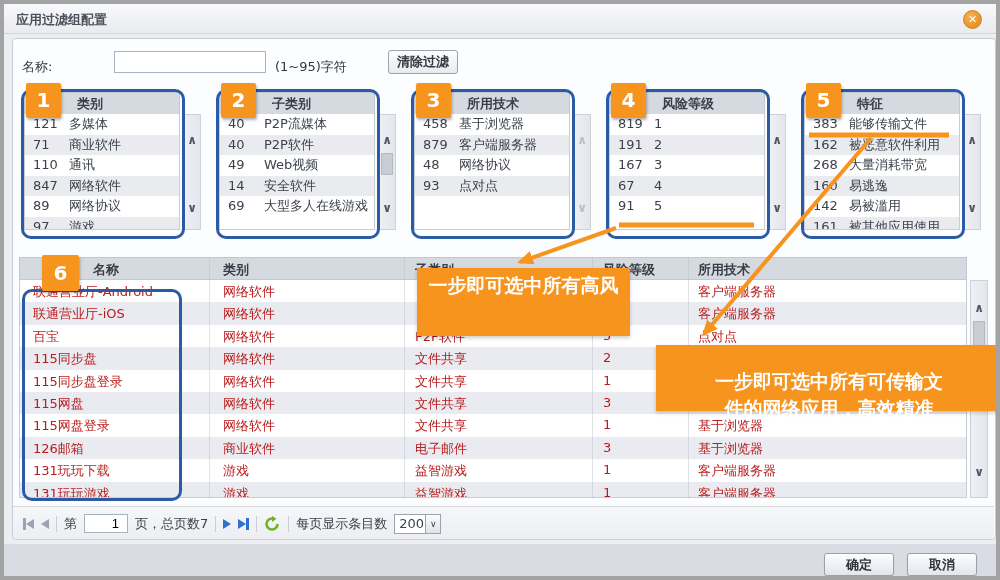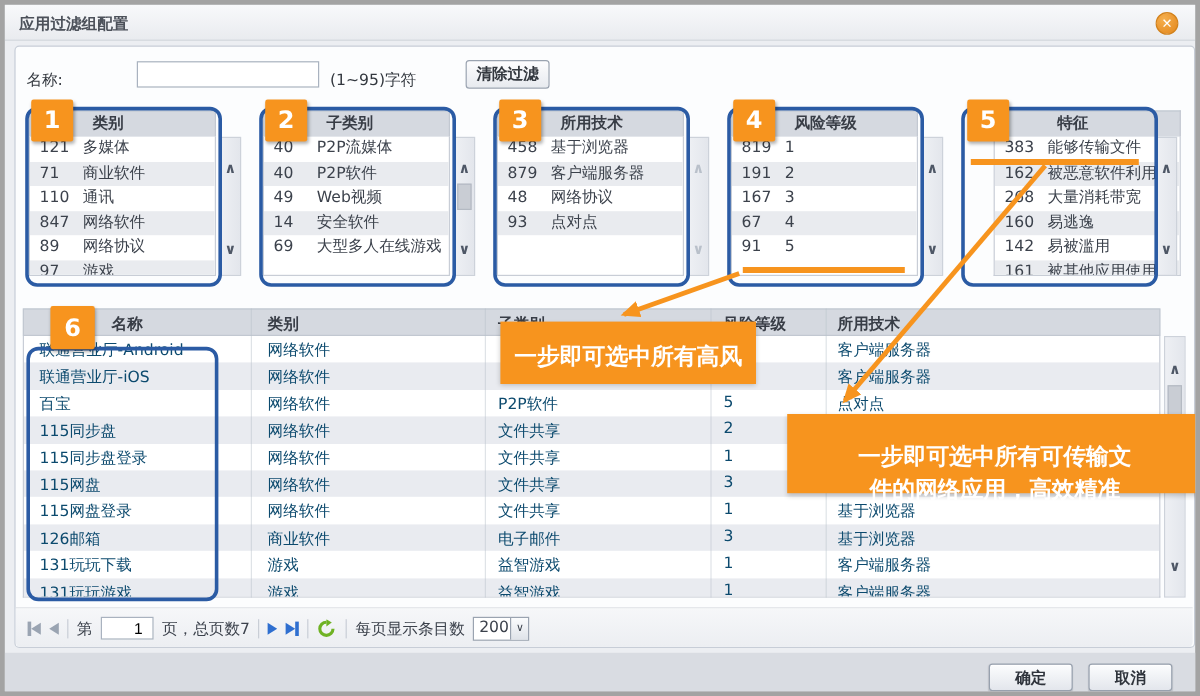--- a/index.html
+++ b/index.html
@@ -48,30 +48,30 @@
     border-radius:2px; box-shadow:1px 2px 3px rgba(0,0,0,.3); }
 
   
   .thead { position:absolute; left:15px; top:253px; width:948px; height:23px;
     background:#d5d9e0; border:1px solid #c2c8d1; }
   .th { position:absolute; top:3px; font-weight:bold; color:#383d46; }
   .tbody { position:absolute; left:15px; top:276px; width:948px; height:218px;
     background:#fff; border:1px solid #c8cdd6; border-top:0; overflow:hidden; }
   .trow { position:relative; height:22.4px; }
   .trow:nth-child(even) { background:#e9ebf0; }
-  .td { position:absolute; top:3px; white-space:nowrap; color:#0c4a6e; }
+  .td { position:absolute; top:3px; white-space:nowrap; color:#b91c1c; }
   .coldiv { position:absolute; width:1px; top:253px; height:241px; background:rgba(185,192,202,.45); z-index:2; }
 
   .tscroll { position:absolute; left:966px; top:276px; width:18px; height:218px;
     background:linear-gradient(90deg,#eef0f4,#e3e6ec); border:1px solid #cdd2da; }
 
   
   .callout { position:absolute; background:#f7941e; color:#fff; font-weight:bold; font-size:19px;
     text-align:center; z-index:7; line-height:27px; box-shadow:0 2px 4px rgba(0,0,0,.2); }
-  #callout1 { left:413px; top:264px; width:213px; height:52px; padding-top:16px; }
+  #callout1 { left:413px; top:264px; width:213px; height:68px; padding-top:4px; }
   #callout2 { left:652px; top:341px; width:346px; height:66px; padding-top:23px; }
 
   #annot { position:absolute; left:0; top:0; z-index:8; pointer-events:none; }
 
   
   .pager { position:absolute; left:9px; top:502px; width:981px; height:33px;
     background:linear-gradient(#f6f7f9,#eceef2); border-top:1px solid #d6dade; border-radius:0 0 4px 4px; }
   .pgleft { position:absolute; left:10px; top:0; height:33px; display:flex; align-items:center; gap:7px; }
   .pgsep { width:1px; height:16px; background:#c9ced6; }
   .pgbtn { display:flex; align-items:center; cursor:pointer; }
@@ -234,21 +234,21 @@
             <span class="flabel">5</span>
           </div>
         </div>
       </div>
       <div class="scrolltrack" style="left: 764px;">
         <div class="chev" style="top: 18px;">∧</div>
         <div class="chev" style="bottom: 14px;">∨</div>
       </div>
       <div class="bluebox" style="left: 602px; top: 85px; width: 164px; height: 150px;"></div>
       <div class="badge" style="left: 607px; top: 79px;">4</div>
-      <div class="fpanel" style="left: 800px; margin-left: 24px;">
+      <div class="fpanel" style="left: 800px;">
         <div class="fhead">特征</div>
         <div class="fbody">
           <div class="frow">
             <span class="fcount">383</span>
             <span class="flabel">能够传输文件</span>
           </div>
           <div class="frow">
             <span class="fcount">162</span>
             <span class="flabel">被恶意软件利用</span>
           </div>

